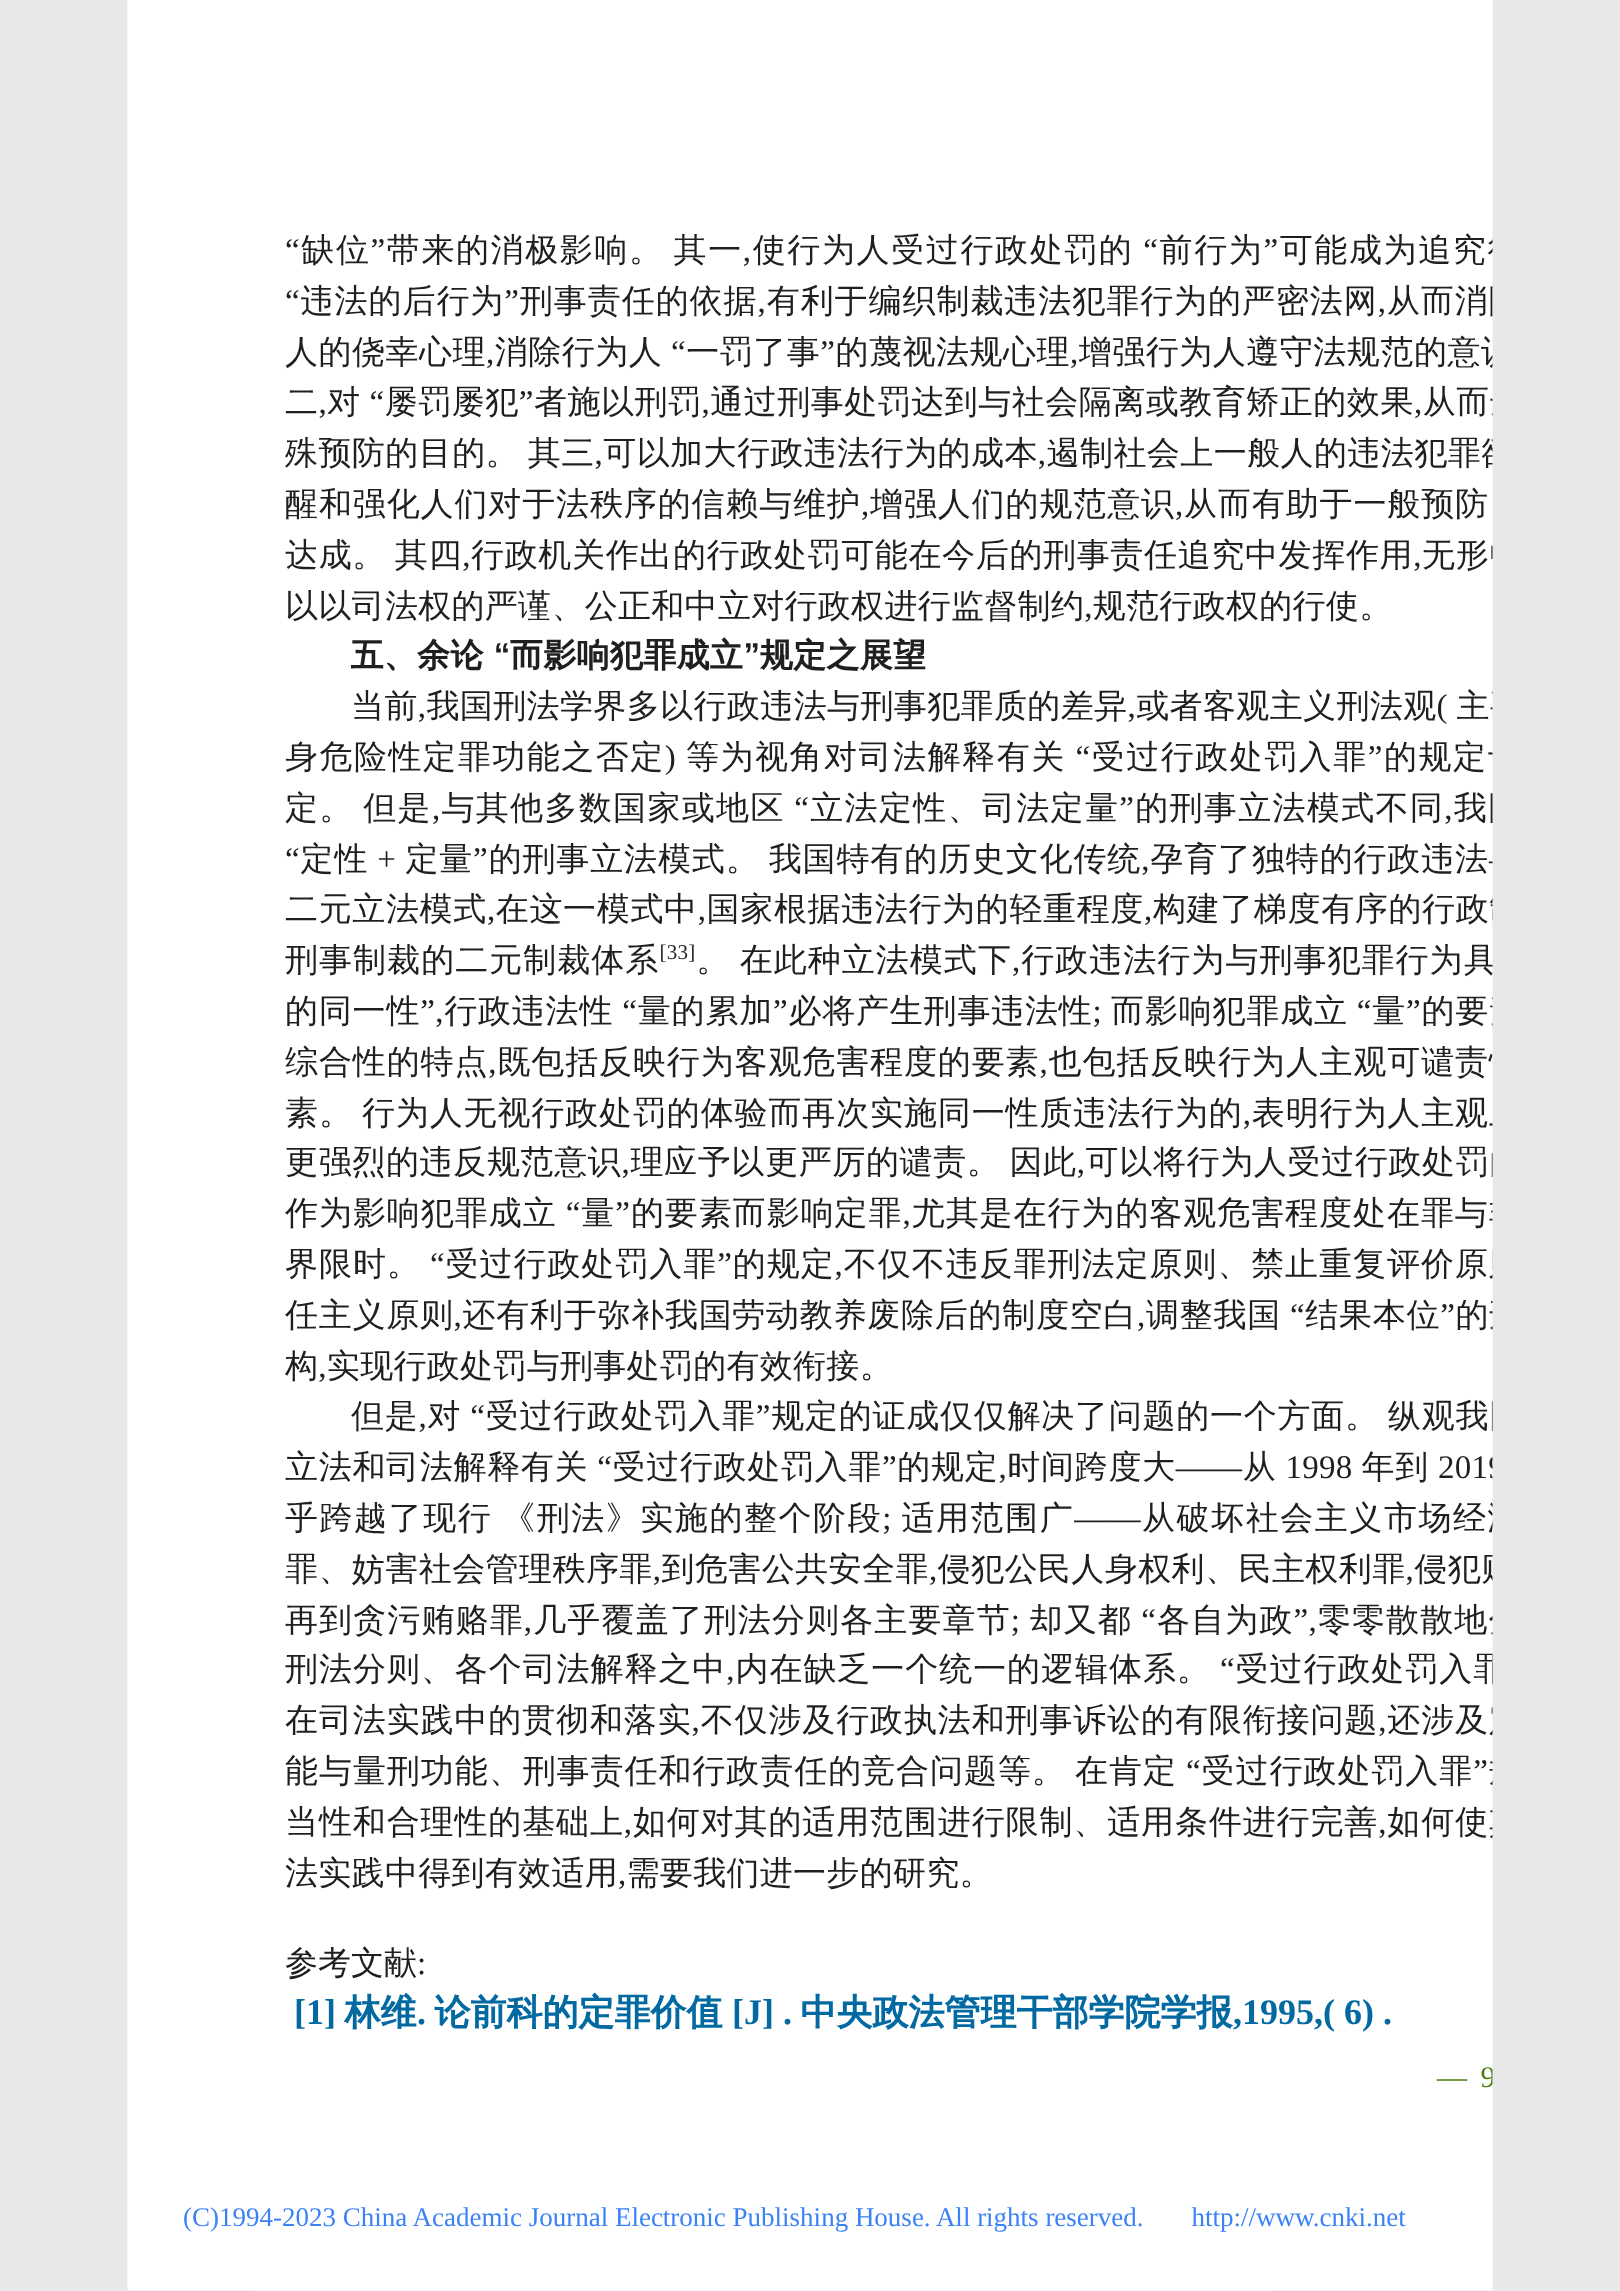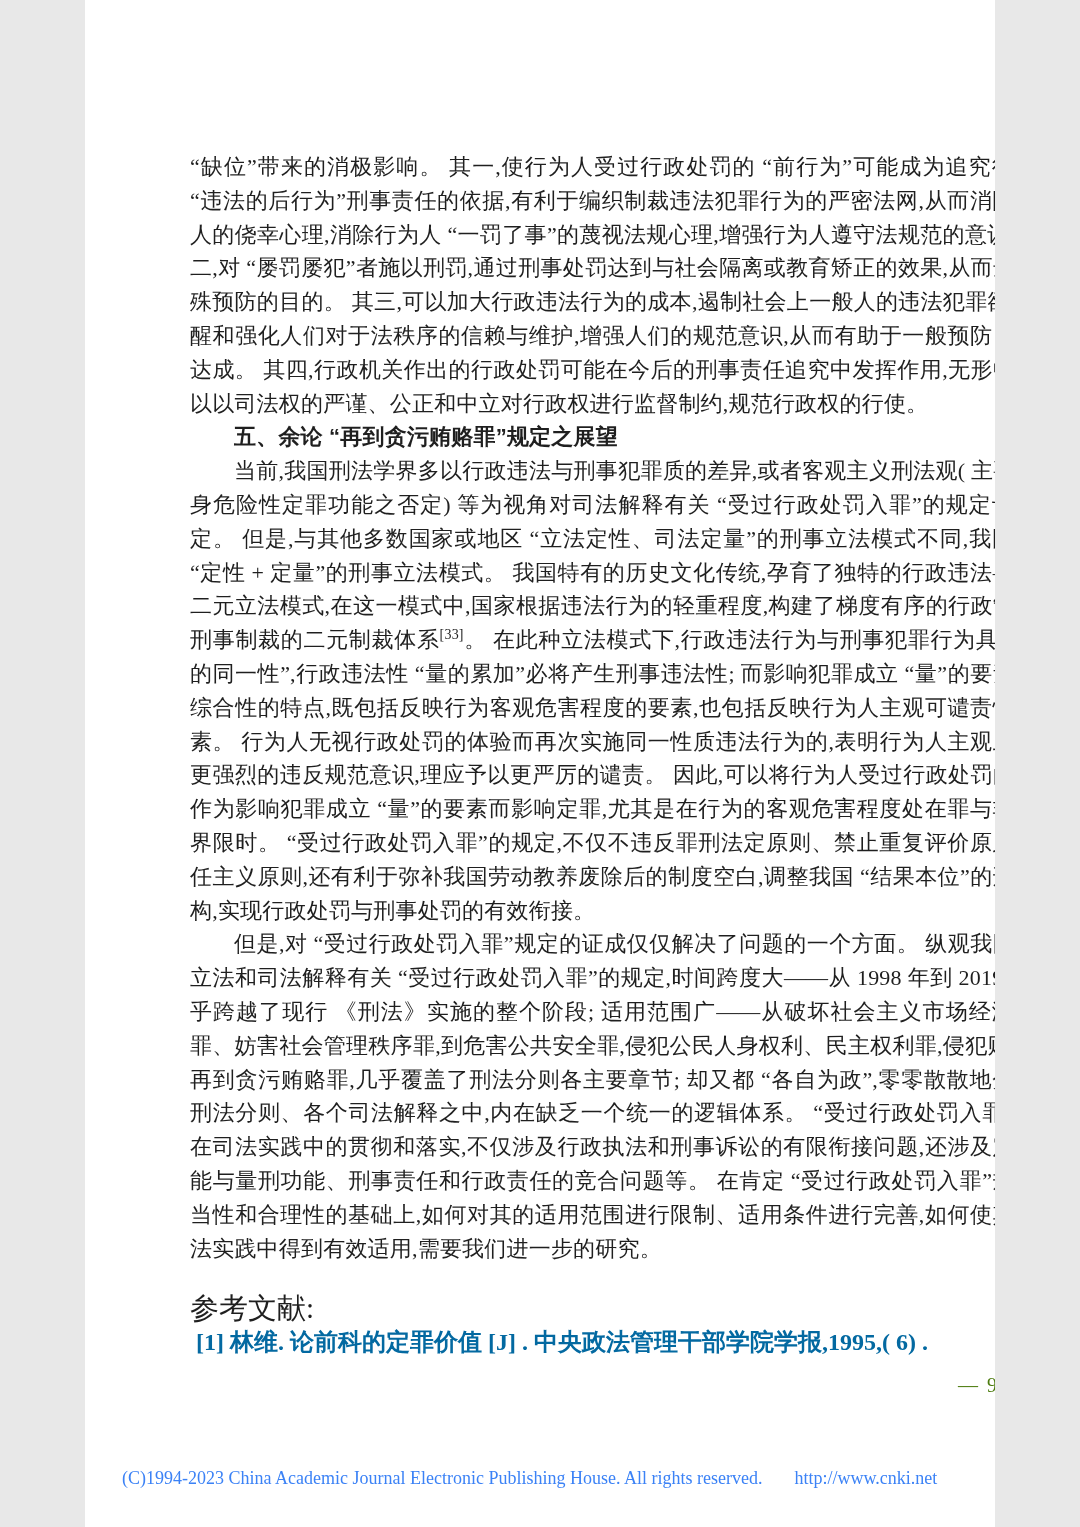--- a/index.html
+++ b/index.html
@@ -49,21 +49,21 @@
     font-size: 14px;
     line-height: 0;
     vertical-align: 8px;
     font-family: "Liberation Serif", serif;
   }
   .references {
     margin-top: 27px;
   }
   .ref-heading {
     margin: 0;
-    font-size: 29px;
+    font-size: 22px;
     line-height: 33.8px;
   }
   .ref-item {
     margin: 0;
     padding-left: 6px;
     font-size: 24px;
     line-height: 33.8px;
     color: #0369a1;
     font-weight: bold;
   }
@@ -92,21 +92,21 @@
 <body>
 
 <div class="page">
 
   <main class="text-block">
 
     <div class="article">
 
       <p class="no-indent">“缺位”带来的消极影响。 其一,使行为人受过行政处罚的 “前行为”可能成为追究行为人 “违法的后行为”刑事责任的依据,有利于编织制裁违法犯罪行为的严密法网,从而消除行为人的侥幸心理,消除行为人 “一罚了事”的蔑视法规心理,增强行为人遵守法规范的意识。 其二,对 “屡罚屡犯”者施以刑罚,通过刑事处罚达到与社会隔离或教育矫正的效果,从而达到特殊预防的目的。 其三,可以加大行政违法行为的成本,遏制社会上一般人的违法犯罪欲望,唤醒和强化人们对于法秩序的信赖与维护,增强人们的规范意识,从而有助于一般预防目的的达成。 其四,行政机关作出的行政处罚可能在今后的刑事责任追究中发挥作用,无形中还可以以司法权的严谨、公正和中立对行政权进行监督制约,规范行政权的行使。</p>
 
-      <h2 class="section-heading">五、余论 “再到贪污贿赂罪”规定之展望</h2>
+      <h2 class="section-heading">五、余论 “而影响犯罪成立”规定之展望</h2>
 
       <p><span>当前,我国刑法学界多以行政违法与刑事犯罪质的差异,或者客观主义刑法观( 主要指人身危险性定罪功能之否定) 等为视角对司法解释有关 “受过行政处罚入罪”的规定予以否定。 但是,与其他多数国家或地区 “立法定性、司法定量”的刑事立法模式不同,我国实行 “定性 + 定量”的刑事立法模式。 我国特有的历史文化传统,孕育了独特的行政违法—犯罪二元立法模式,在这一模式中,国家根据违法行为的轻重程度,构建了梯度有序的行政制裁—刑事制裁的二元制裁体系</span><sup class="footnote-ref">[33]</sup><span>。 在此种立法模式下,行政违法行为与刑事犯罪行为具有 “质的同一性”,行政违法性 “量的累加”必将产生刑事违法性; 而影响犯罪成立 “量”的要素具有综合性的特点,既包括反映行为客观危害程度的要素,也包括反映行为人主观可谴责性的要素。 行为人无视行政处罚的体验而再次实施同一性质违法行为的,表明行为人主观上具有更强烈的违反规范意识,理应予以更严厉的谴责。 因此,可以将行为人受过行政处罚的事实作为影响犯罪成立 “量”的要素而影响定罪,尤其是在行为的客观危害程度处在罪与非罪的界限时。 “受过行政处罚入罪”的规定,不仅不违反罪刑法定原则、禁止重复评价原则和责任主义原则,还有利于弥补我国劳动教养废除后的制度空白,调整我国 “结果本位”的刑法结构,实现行政处罚与刑事处罚的有效衔接。</span></p>
 
       <p>但是,对 “受过行政处罚入罪”规定的证成仅仅解决了问题的一个方面。 纵观我国刑事立法和司法解释有关 “受过行政处罚入罪”的规定,时间跨度大——从 1998 年到 2019 年,几乎跨越了现行 《刑法》实施的整个阶段; 适用范围广——从破坏社会主义市场经济秩序罪、妨害社会管理秩序罪,到危害公共安全罪,侵犯公民人身权利、民主权利罪,侵犯财产罪,再到贪污贿赂罪,几乎覆盖了刑法分则各主要章节; 却又都 “各自为政”,零零散散地分布在刑法分则、各个司法解释之中,内在缺乏一个统一的逻辑体系。 “受过行政处罚入罪”规定在司法实践中的贯彻和落实,不仅涉及行政执法和刑事诉讼的有限衔接问题,还涉及定罪功能与量刑功能、刑事责任和行政责任的竞合问题等。 在肯定 “受过行政处罚入罪”规定正当性和合理性的基础上,如何对其的适用范围进行限制、适用条件进行完善,如何使其在司法实践中得到有效适用,需要我们进一步的研究。</p>
 
     </div>
 
     <section class="references">
       <p class="ref-heading">参考文献:</p>
       <p class="ref-item">[1] 林维. 论前科的定罪价值 [J] . 中央政法管理干部学院学报,1995,( 6) .</p>

